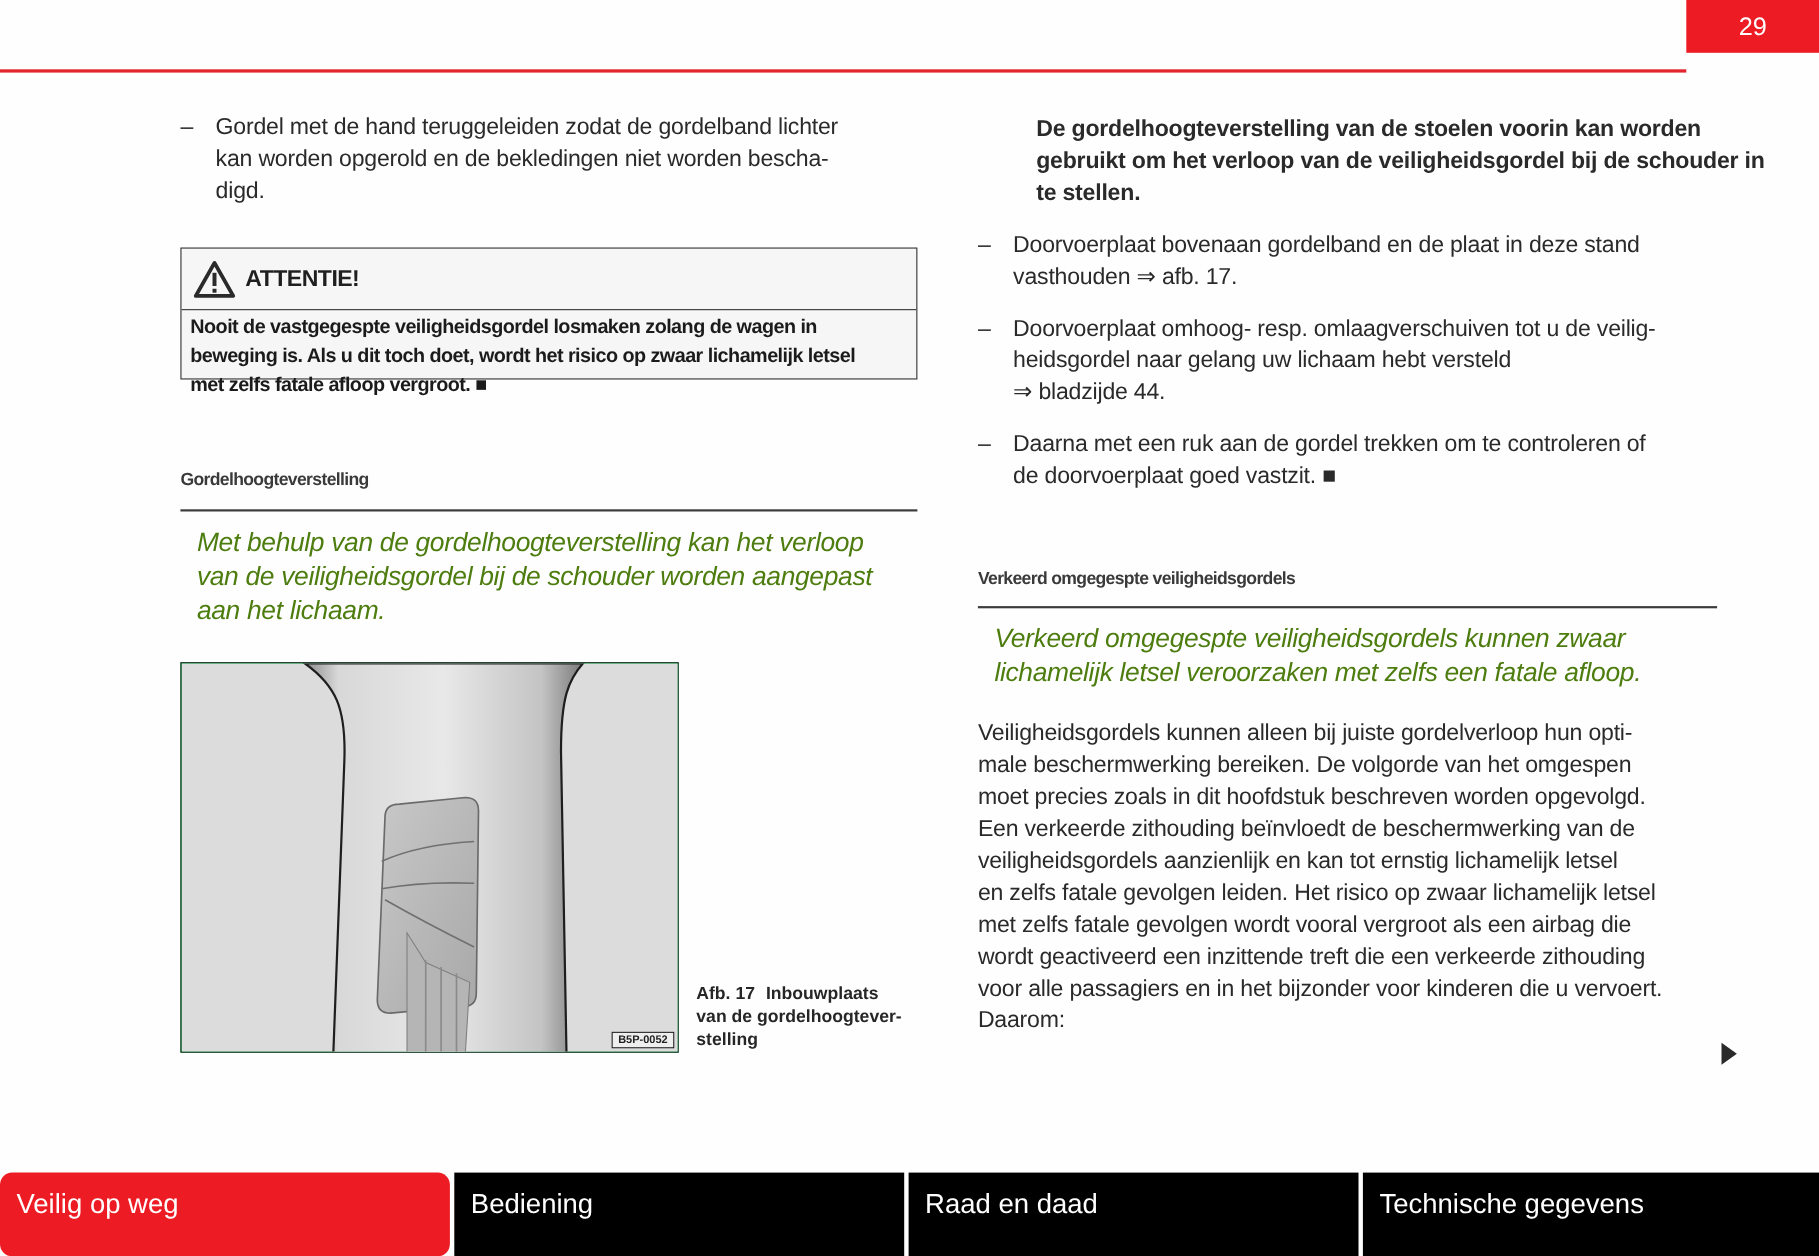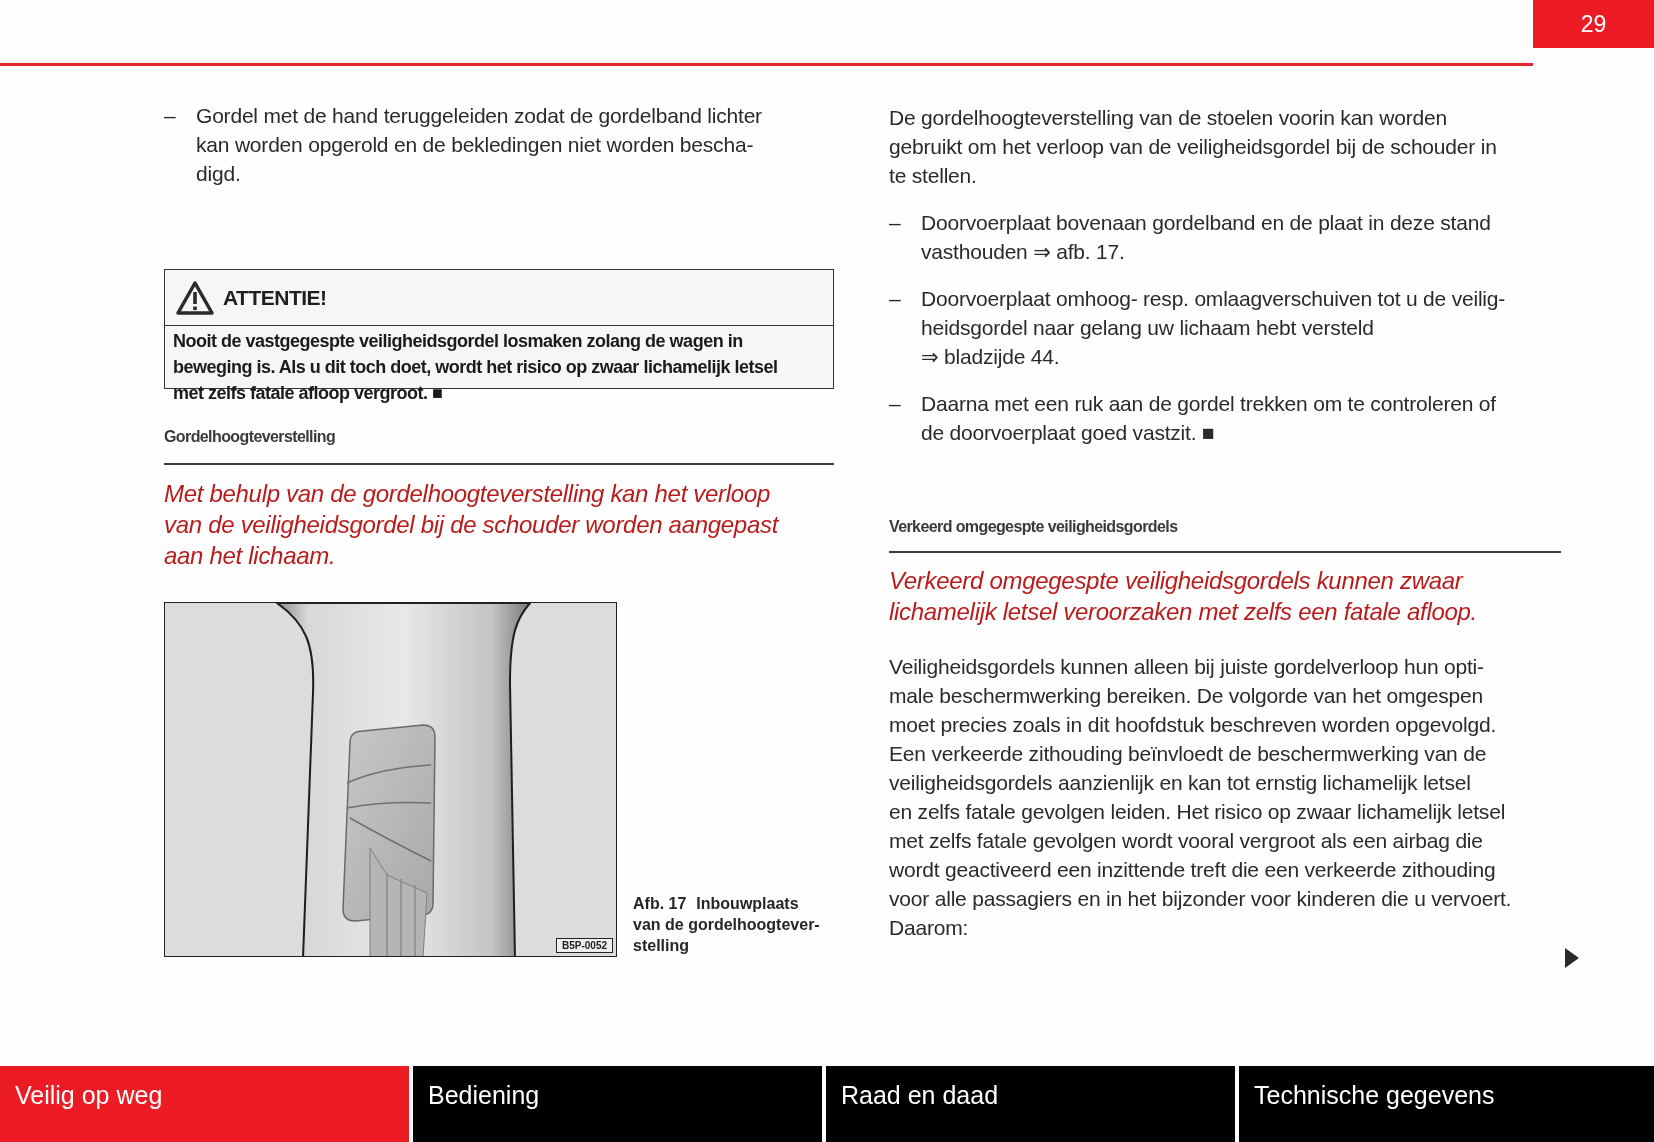--- a/index.html
+++ b/index.html
@@ -17,45 +17,45 @@
     color:#fff; font-size:23px; display:flex; align-items:center; justify-content:center; }
 
   
   .p { font-size:21px; line-height:29px; color:#2a2a2a; letter-spacing:-0.2px; }
   .bullet { position:absolute; }
   .bullet .dash { position:absolute; left:0; top:0; }
   .bullet .txt { position:absolute; left:32px; top:0; }
 
   
   .warn { position:absolute; left:164px; top:225px; width:670px; height:120px;
-    border:1.5px solid #333; background:#f6f6f6; box-sizing:border-box;margin-top:44px; }
+    border:1.5px solid #333; background:#f6f6f6; box-sizing:border-box; }
   .warn-head { height:55px; border-bottom:1.5px solid #333; display:flex; align-items:center; padding-left:10px; }
   .warn-title { font-weight:bold; font-size:21px; color:#1f1f1f; margin-left:8px; letter-spacing:-0.5px; }
   .warn-body { padding:2px 8px; font-weight:bold; font-size:18px; line-height:26px; color:#1b1b1b; letter-spacing:-0.5px; }
 
   .h2 { position:absolute; font-weight:bold; font-size:16px; color:#3a3a3a; letter-spacing:-0.6px; }
   .h2-rule { position:absolute; height:2px; background:#3c3c3c; }
-  .lead { position:absolute; font-style:italic; font-size:24px; line-height:31px; color:#b91c1c; letter-spacing:-0.3px; }
+  .lead { position:absolute; font-style:italic; font-size:24px; line-height:31px; color:#4d7c0f; letter-spacing:-0.3px;margin-left:15px; }
 
   
   .figure { position:absolute; left:164px; top:602px; width:453px; height:355px;
     border:1.5px solid #222; box-sizing:border-box; background:#22c55e; overflow:hidden; }
   .fig-code { position:absolute; right:3px; bottom:3px; border:1px solid #222; background:#eee;
     font-size:10px; font-weight:bold; padding:1px 5px; color:#222; }
   .caption { position:absolute; left:633px; top:893px; font-size:16px; line-height:21px; font-weight:bold; color:#262626; }
   .caption .lbl { margin-right:10px; }
 
   .next-arrow { position:absolute; left:1565px; top:948px; width:0; height:0;
     border-top:10px solid transparent; border-bottom:10px solid transparent; border-left:14px solid #2a2a2a; }
 
   
   .tabs { position:absolute; left:0; top:1066px; width:1654px; height:76px; display:flex; }
   .tab { height:76px; box-sizing:border-box; color:#fff; font-size:25px; padding:15px 0 0 15px; margin-right:4px; }
   .tab:last-child { margin-right:0; }
-  .tab.active { background:#ed1c24; }
+  .tab.active { background:#ed1c24;border-radius:11px; }
   .tab.inactive { background:#000000; }
 </style>
 </head>
 <body>
 
 <div class="top-rule"></div>
 <div class="page-tab">
   <span>29</span>
 </div>
 
@@ -121,21 +121,21 @@
   </svg>
   <span class="fig-code">B5P-0052</span>
 </div>
 
 <div class="caption">
   <div><span class="lbl">Afb. 17</span><span>Inbouwplaats</span></div>
   <div>van de gordelhoogtever-</div>
   <div>stelling</div>
 </div>
 
-<div class="p abs" style="left:889px; top:103px;">
+<div class="p abs" style="left:942px; top:103px;font-weight:bold;">
   <div>De gordelhoogteverstelling van de stoelen voorin kan worden</div>
   <div>gebruikt om het verloop van de veiligheidsgordel bij de schouder in</div>
   <div>te stellen.</div>
 </div>
 
 <div class="bullet p" style="left:889px; top:208px; width:680px;">
   <span class="dash">–</span>
   <div class="txt">
     <div>Doorvoerplaat bovenaan gordelband en de plaat in deze stand</div>
     <div>vasthouden ⇒ afb. 17.</div>

